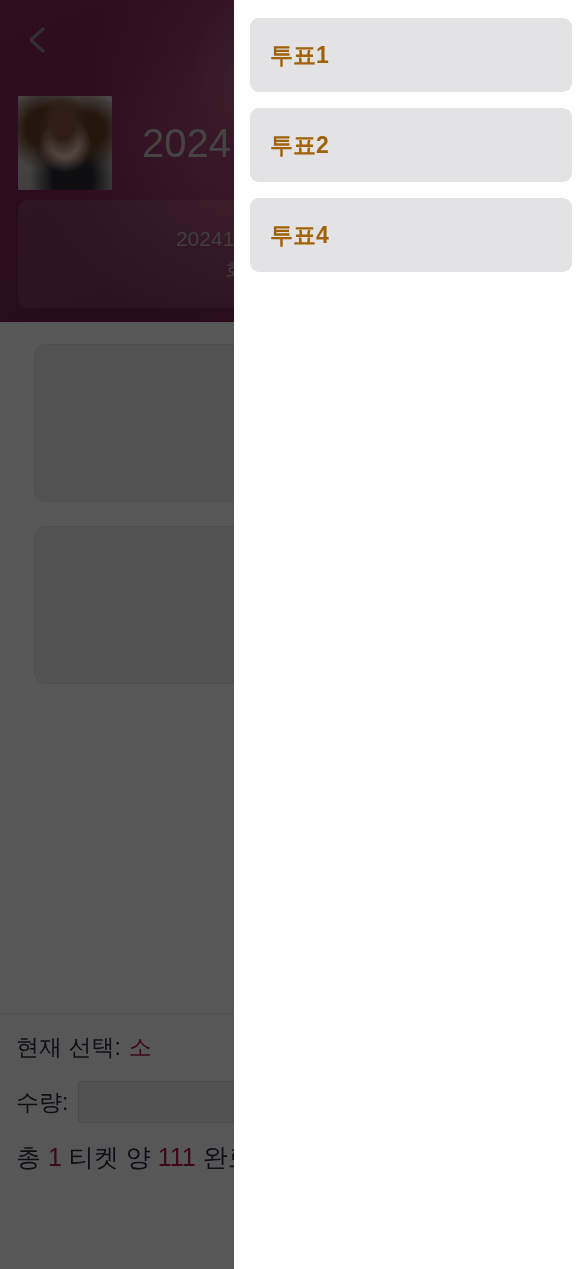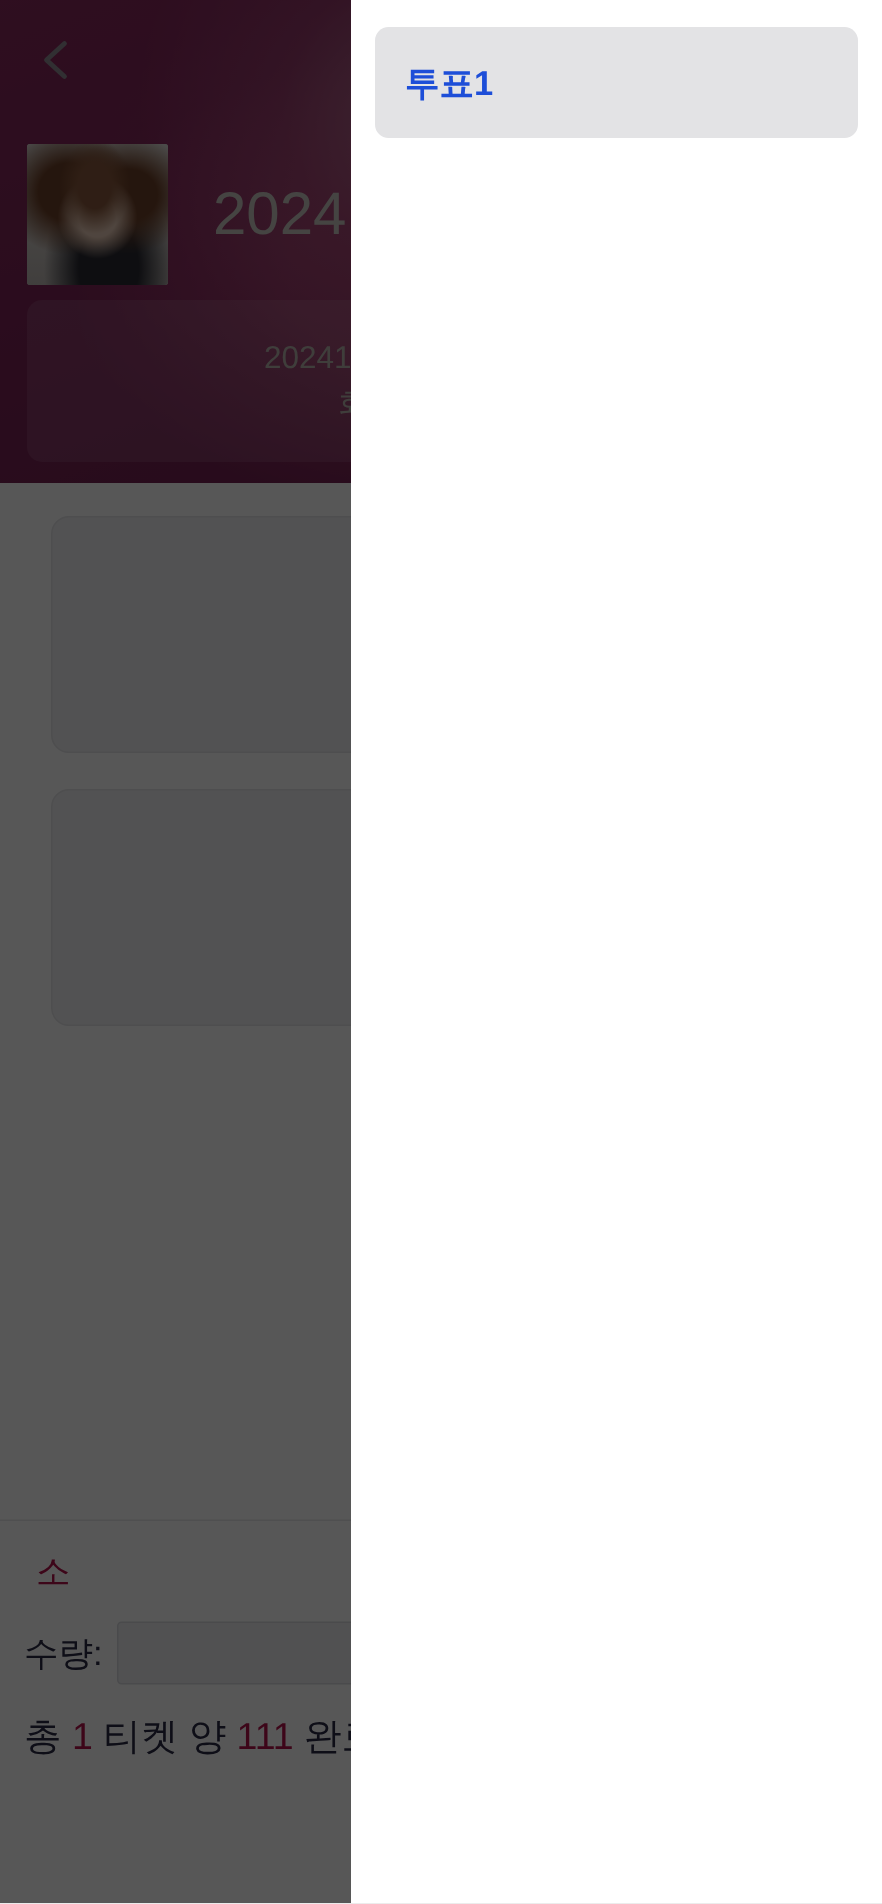--- a/index.html
+++ b/index.html
@@ -258,21 +258,21 @@
   .drawer-item {
     height: 74px;
     border-radius: 9px;
     background: #e3e3e5;
     display: flex;
     align-items: center;
     padding-left: 20px;
     margin-bottom: 16px;
     font-size: 23px;
     font-weight: 700;
-    color: #1d4ed8;
+    color: #a16207;
     box-sizing: border-box;
   }
 </style>
 </head>
 <body>
 
 <div id="app">
 
   <div class="screen">
 
@@ -306,20 +306,21 @@
       </div>
     </div>
 
     <div class="body-area">
       <div class="choice-btn">대</div>
       <div class="choice-btn">홀</div>
     </div>
 
     <div class="footer">
       <div class="foot-line">
+        <span class="foot-label">현재 선택:</span>
         <span class="accent">소</span>
       </div>
 
       <div class="foot-line">
         <span class="foot-label">수량:</span>
         <input class="qty-input" type="text" value="111" style="">
       </div>
 
       <div class="summary">
         <span>총</span>
@@ -332,15 +333,17 @@
       <div class="submit-row">
         <button class="submit-btn" type="button">사용하기</button>
       </div>
     </div>
   </div>
 
   <div class="scrim"></div>
 
   <div class="drawer">
     <div class="drawer-item">투표1</div>
+    <div class="drawer-item">투표2</div>
+    <div class="drawer-item">투표4</div>
   </div>
 
 </div>
 
 </body></html>

